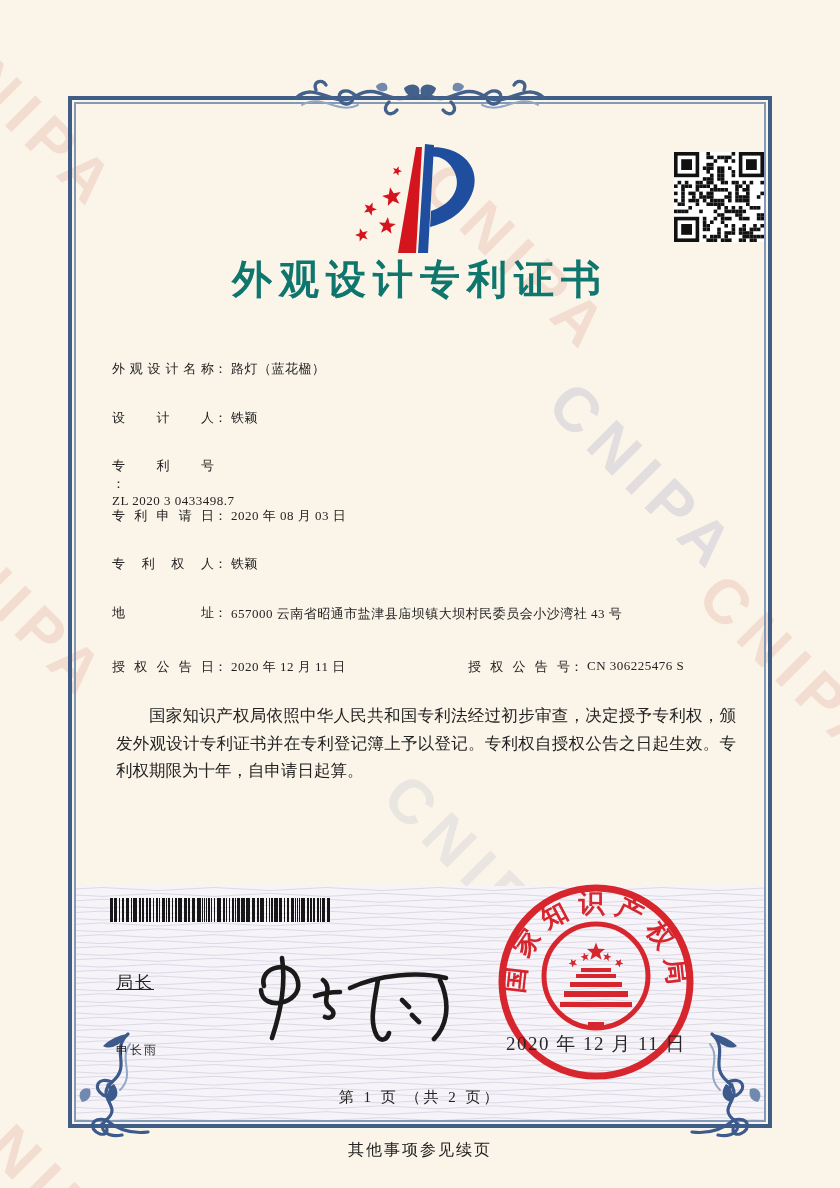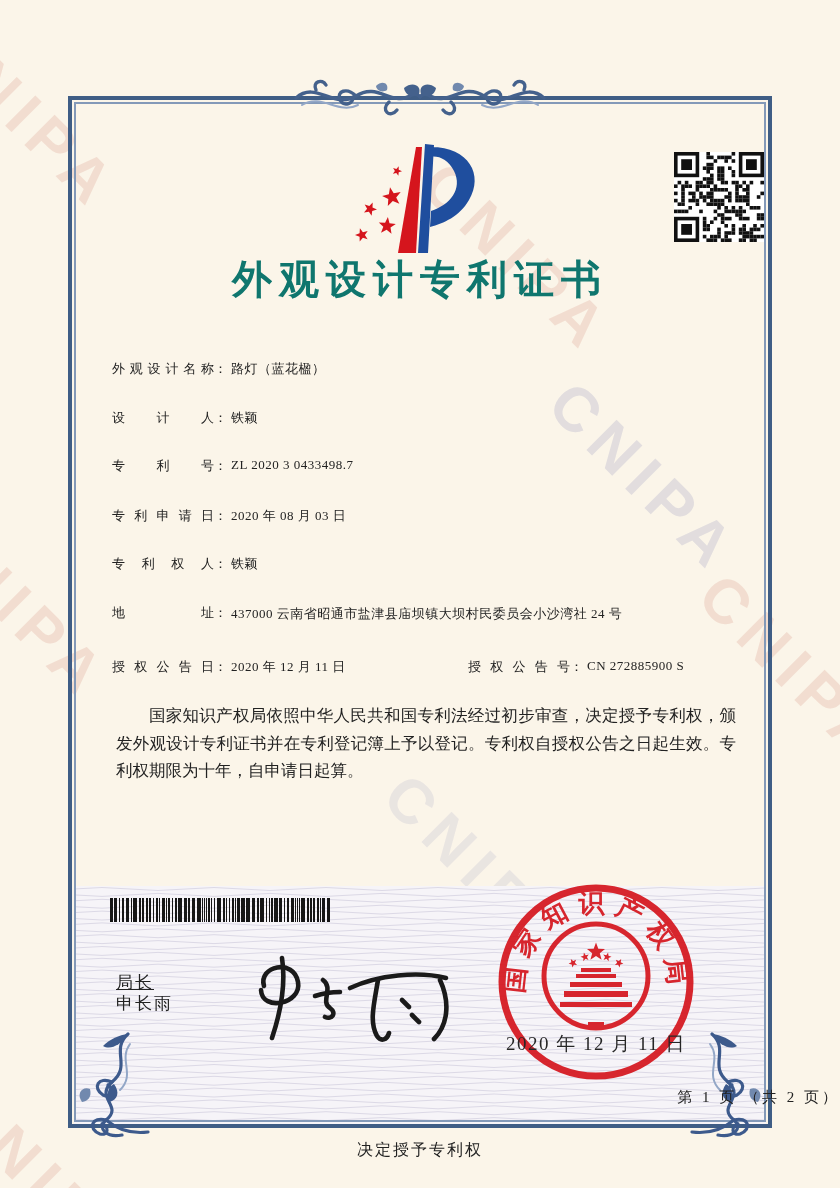--- a/index.html
+++ b/index.html
@@ -31,37 +31,37 @@
   #logo{position:absolute;left:350px;top:141px;z-index:4;}
   #qr{position:absolute;left:674px;top:152px;z-index:4;}
   .title{position:absolute;left:0;top:252px;width:100%;text-align:center;
     font-size:40px;font-weight:700;letter-spacing:7px;color:#0f766e;z-index:4;}
   .field{position:absolute;left:112px;z-index:4;font-size:13px;display:flex;align-items:flex-start;}
   .flabel{display:inline-block;width:102px;text-align:justify;text-align-last:justify;flex:none;}
   .fcolon{flex:none;margin-right:4px;}
   .fvalue{letter-spacing:.5px;}
   .f-design-name{top:360px;}
   .f-designer{top:409px;}
-  .f-patent-no{top:457px;}
+  .f-patent-no{top:457px;flex-direction:column;}
   .f-filing-date{top:507px;}
   .f-patentee{top:555px;}
   .f-address{top:604px;}
   .f-address .fvalue{width:436px;line-height:1.6;}
   .f-grant{top:658px;width:640px;gap:40px;}
   .f-grant .sub{display:flex;}
   .f-grant .sub1{width:316px;flex:none;}
   .paras{position:absolute;left:112px;top:698px;width:628px;z-index:4;
     font-size:16.5px;line-height:27.5px;text-align:justify;}
   .paras p{margin:4px;text-indent:2em;}
   #barcode{position:absolute;left:110px;top:898px;z-index:4;}
   .issuer-post{position:absolute;left:116px;top:971px;font-size:17px;letter-spacing:2px;z-index:4;text-decoration:underline;}
-  .issuer-name{position:absolute;left:116px;top:992px;font-size:17px;letter-spacing:2px;z-index:4;}
+  .issuer-name{position:absolute;left:116px;top:1042px;font-size:12px;letter-spacing:2px;z-index:4;}
   #signature{position:absolute;left:228px;top:944px;z-index:4;}
   #seal{position:absolute;left:492px;top:878px;z-index:5;}
-  .page-no{position:absolute;left:0;top:1088px;width:100%;text-align:right;
+  .page-no{position:absolute;left:0;top:1088px;width:100%;text-align:center;
     font-size:15px;letter-spacing:3px;z-index:4;}
   .cont-note{position:absolute;left:0;top:1140px;width:100%;text-align:center;
     font-size:16px;letter-spacing:2px;z-index:4;}
 </style>
 </head>
 <body>
 
 <div class="page">
 
   <span class="wm wm-peach" style="left:-35px;top:5px">CNIPA</span>
@@ -407,32 +407,32 @@
       <span class="fvalue">2020 年 08 月 03 日</span>
   </div>
   <div class="field f-patentee">
     <span class="flabel">专利权人</span>
       <span class="fcolon">：</span>
       <span class="fvalue">铁颖</span>
   </div>
   <div class="field f-address">
     <span class="flabel">地址</span>
       <span class="fcolon">：</span>
-      <span class="fvalue">437000 云南省昭通市盐津县庙坝镇大坝村民委员会小沙湾社 24 号</span>
+      <span class="fvalue">657000 云南省昭通市盐津县庙坝镇大坝村民委员会小沙湾社 43 号</span>
   </div>
   <div class="field f-grant">
     <span class="sub sub1">
       <span class="flabel">授权公告日</span>
         <span class="fcolon">：</span>
         <span class="fvalue">2020 年 12 月 11 日</span>
     </span>
     <span class="sub">
       <span class="flabel">授权公告号</span>
         <span class="fcolon">：</span>
-        <span class="fvalue">CN 272885900 S</span>
+        <span class="fvalue">CN 306225476 S</span>
     </span>
   </div>
 
   <div class="paras">
     <p>国家知识产权局依照中华人民共和国专利法经过初步审查，决定授予专利权，颁发外观设计专利证书并在专利登记簿上予以登记。专利权自授权公告之日起生效。专利权期限为十年，自申请日起算。</p>
   </div>
 
   <svg id="barcode" width="226" height="24" viewBox="0 0 226 24">
       <rect x="0" y="0" width="3" height="24" fill="#161616"></rect>
       <rect x="4" y="0" width="3" height="24" fill="#161616"></rect>
@@ -533,15 +533,15 @@
             <polygon points="25.2,-16.9 24.7,-13.8 27.4,-12.2 24.3,-11.6 23.6,-8.5 22.1,-11.3 18.9,-11.1 21.1,-13.3 19.9,-16.3 22.8,-14.9"></polygon>
           </g>
         <path d="M-15,-8 h30 v4 h-30 z M-20,-2 h40 v4 h-40 z M-26,6 h52 v5 h-52 z M-32,15 h64 v6 h-64 z M-36,26 h72 v5 h-72 z"></path>
         <path d="M-8,46 h16 v7 h-16 z"></path>
       </g>
       <text x="104" y="172" text-anchor="middle" font-size="19" fill="#151515" letter-spacing="1.5" font-family="'Liberation Serif','DejaVu Serif',serif">2020 年 12 月 11 日</text>
     </g>
   </svg>
 
   <div class="page-no">第 1 页 （共 2 页）</div>
-  <div class="cont-note">决定授予专利权</div>
+  <div class="cont-note">其他事项参见续页</div>
 
 </div>
 
 </body></html>

